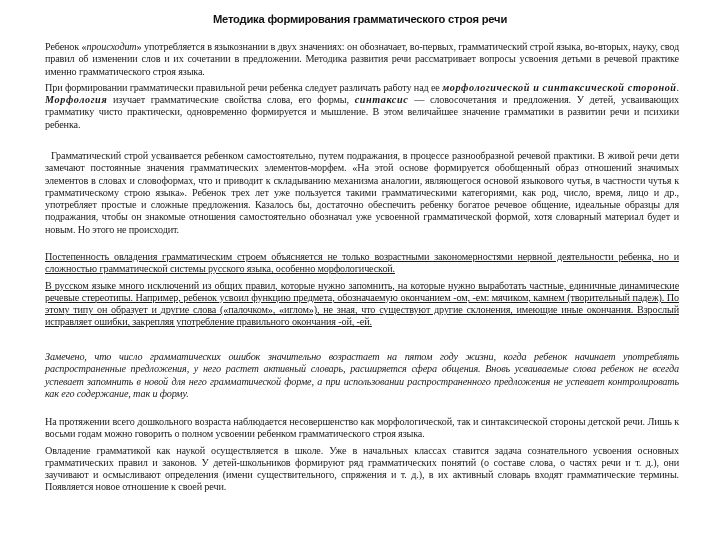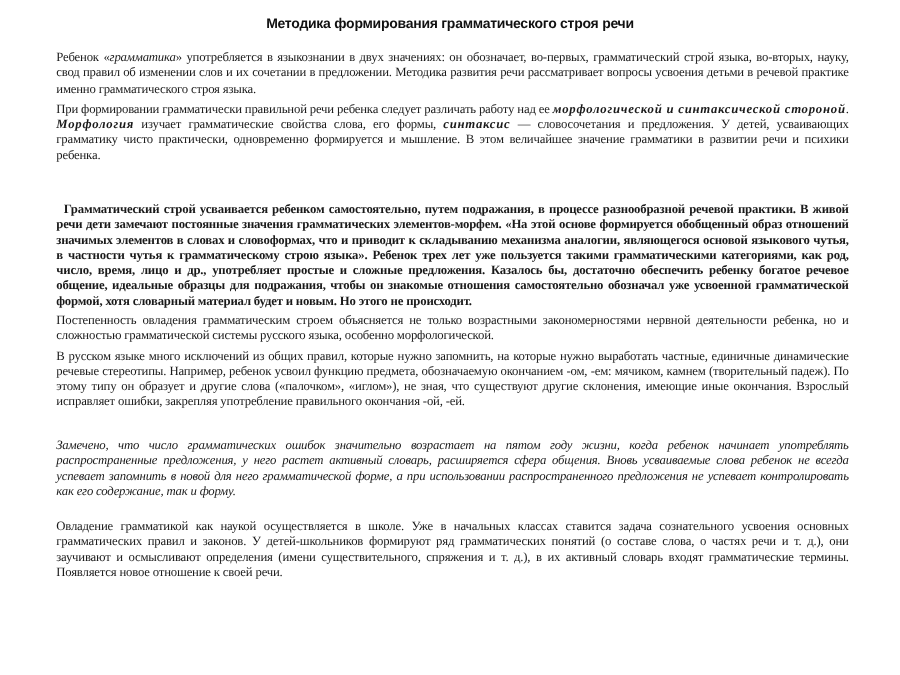--- a/index.html
+++ b/index.html
@@ -31,34 +31,35 @@
     em.i { font-style: italic; }
   </style>
 </head>
 <body>
 
 <div class="page">
 
   <div class="title">Методика формирования грамматического строя речи</div>
 
   <div class="block" style="top:41px;">
-    <p><span>Ребенок «</span><em class="i">грамматика</em><span>» употребляется в языкознании в двух значениях: он обозначает, во-первых, грамматический строй языка, во-вторых, науку, свод правил об изменении слов и их сочетании в предложении. Методика развития речи рассматривает вопросы усвоения детьми в речевой практике именно грамматического строя языка.</span></p>
+    <p><span>Ребенок «</span><em class="i">происходит</em><span>» употребляется в языкознании в двух значениях: он обозначает, во-первых, грамматический строй языка, во-вторых, науку, свод правил об изменении слов и их сочетании в предложении. Методика развития речи рассматривает вопросы усвоения детьми в речевой практике именно грамматического строя языка.</span></p>
     <p><span>При формировании грамматически правильной речи ребенка следует различать работу над ее </span><em class="bi">морфологической и синтаксической стороной</em><span>. </span><em class="bi">Морфология</em><span> изучает грамматические свойства слова, его формы, </span><em class="bi">синтаксис</em><span> — словосочетания и предложения. У детей, усваивающих грамматику чисто практически, одновременно формируется и мышление. В этом величайшее значение грамматики в развитии речи и психики ребенка.</span></p>
   </div>
 
-  <div class="block" style="top:162px;font-weight:bold;">
+  <div class="block" style="top:150px;">
     <p class="indent">Грамматический строй усваивается ребенком самостоятельно, путем подражания, в процессе разнообразной речевой практики. В живой речи дети замечают постоянные значения грамматических элементов-морфем. «На этой основе формируется обобщенный образ отношений значимых элементов в словах и словоформах, что и приводит к складыванию механизма аналогии, являющегося основой языкового чутья, в частности чутья к грамматическому строю языка». Ребенок трех лет уже пользуется такими грамматическими категориями, как род, число, время, лицо и др., употребляет простые и сложные предложения. Казалось бы, достаточно обеспечить ребенку богатое речевое общение, идеальные образцы для подражания, чтобы он знакомые отношения самостоятельно обозначал уже усвоенной грамматической формой, хотя словарный материал будет и новым. Но этого не происходит.</p>
   </div>
 
-  <div class="block" style="top:251px;">
+  <div class="block" style="top:251px;text-decoration:underline;">
     <p>Постепенность овладения грамматическим строем объясняется не только возрастными закономерностями нервной деятельности ребенка, но и сложностью грамматической системы русского языка, особенно морфологической.</p>
     <p>В русском языке много исключений из общих правил, которые нужно запомнить, на которые нужно выработать частные, единичные динамические речевые стереотипы. Например, ребенок усвоил функцию предмета, обозначаемую окончанием -ом, -ем: мячиком, камнем (творительный падеж). По этому типу он образует и другие слова («палочком», «иглом»), не зная, что существуют другие склонения, имеющие иные окончания. Взрослый исправляет ошибки, закрепляя употребление правильного окончания -ой, -ей.</p>
   </div>
 
   <div class="block" style="top:351px;font-style:italic;">
     <p>Замечено, что число грамматических ошибок значительно возрастает на пятом году жизни, когда ребенок начинает употреблять распространенные предложения, у него растет активный словарь, расширяется сфера общения. Вновь усваиваемые слова ребенок не всегда успевает запомнить в новой для него грамматической форме, а при использовании распространенного предложения не успевает контролировать как его содержание, так и форму.</p>
   </div>
 
   <div class="block" style="top:416px;">
+    <p>На протяжении всего дошкольного возраста наблюдается несовершенство как морфологической, так и синтаксической стороны детской речи. Лишь к восьми годам можно говорить о полном усвоении ребенком грамматического строя языка.</p>
     <p>Овладение грамматикой как наукой осуществляется в школе. Уже в начальных классах ставится задача сознательного усвоения основных грамматических правил и законов. У детей-школьников формируют ряд грамматических понятий (о составе слова, о частях речи и т. д.), они заучивают и осмысливают определения (имени существительного, спряжения и т. д.), в их активный словарь входят грамматические термины. Появляется новое отношение к своей речи.</p>
   </div>
 
 </div>
 
 </body></html>

